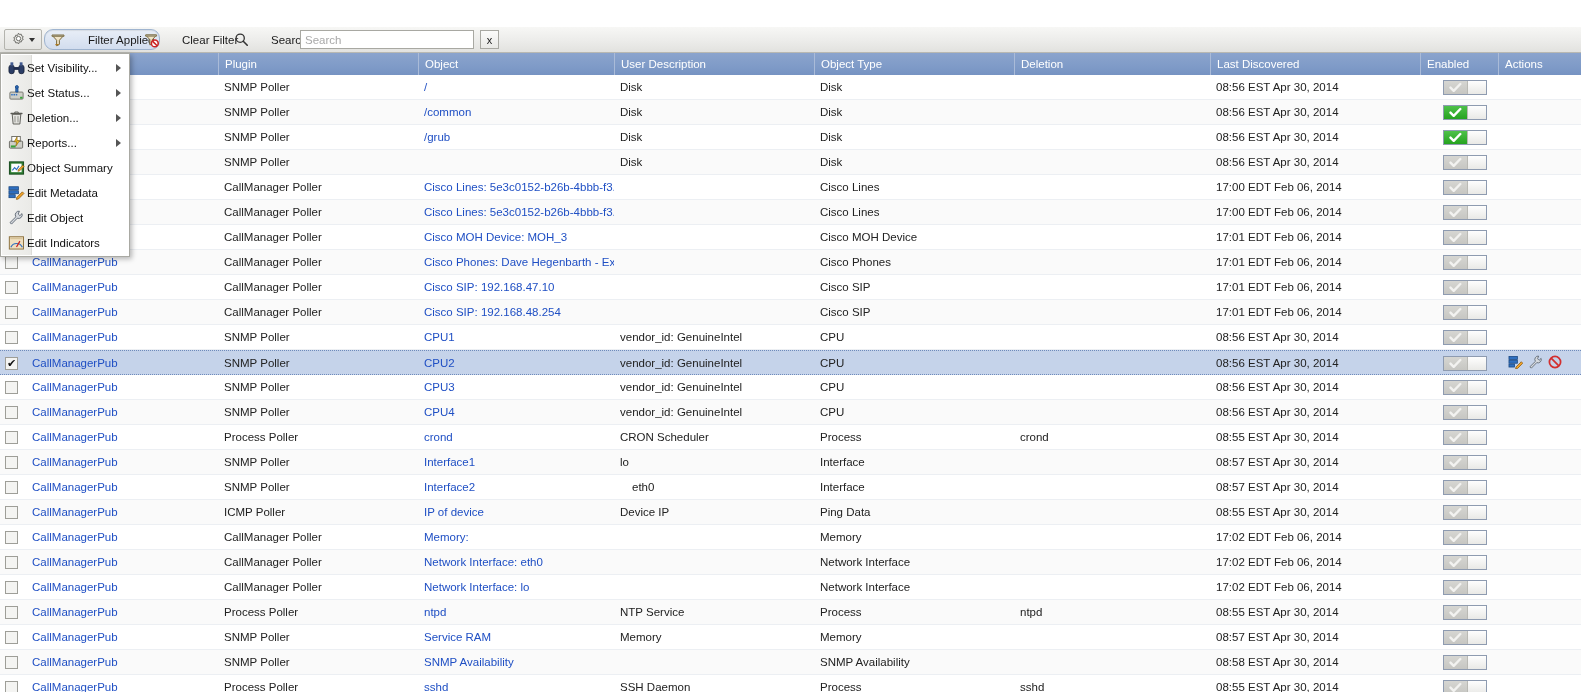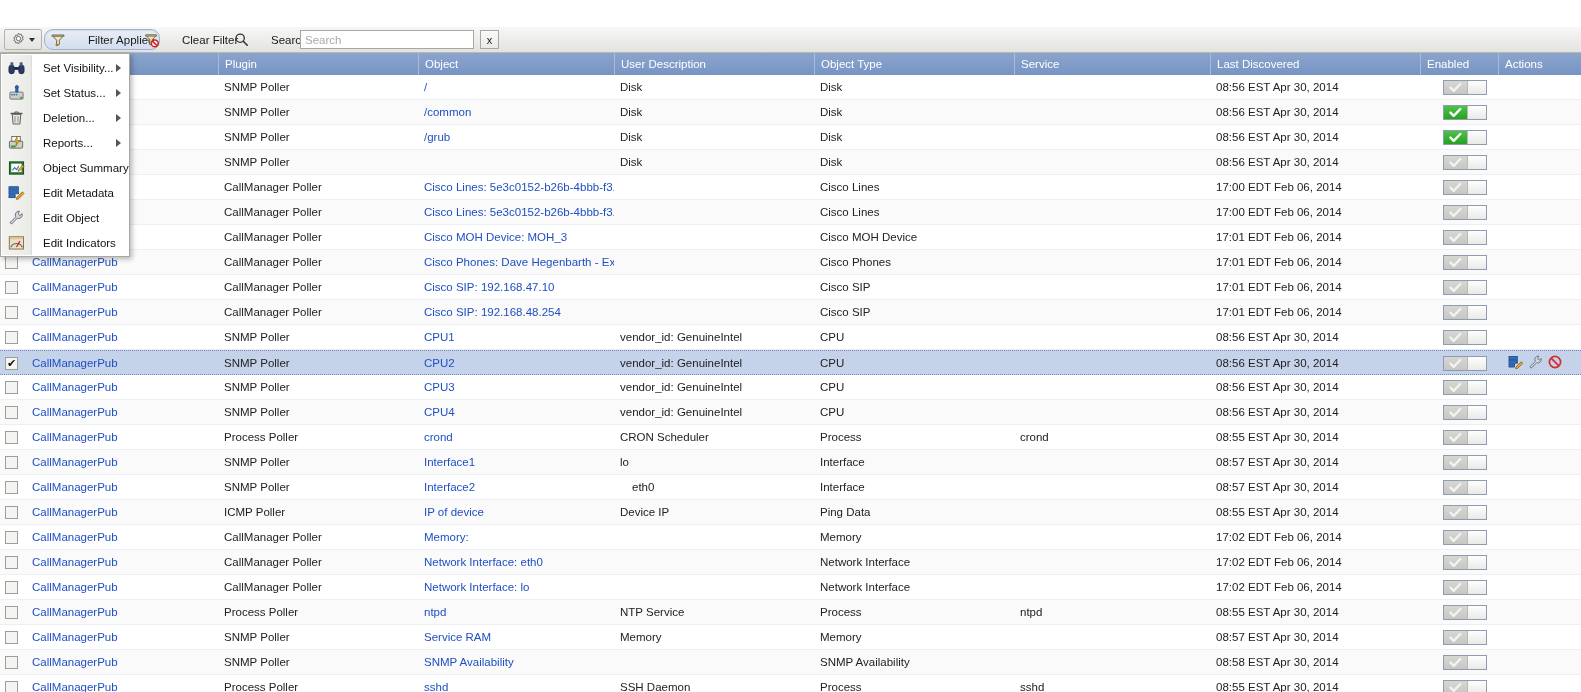--- a/index.html
+++ b/index.html
@@ -137,21 +137,21 @@
     box-shadow: 2px 2px 5px rgba(0,0,0,.28);
     padding: 1px 0; z-index: 40;
   }
   #menu .mstripe {
     position: absolute; left: 1px; top: 1px; width: 30px; bottom: 1px;
     background: linear-gradient(to right, #f3f3f1 0%, #eaeae7 100%);
     border-right: 1px solid #dcdcd8;
   }
   .mitem {
     position: relative; height: 25px; display: flex; align-items: center;
-    font-size: 11.5px; color: #111; padding-left: 42px; z-index: 2;
+    font-size: 11.5px; color: #111; padding-left: 26px; z-index: 2;
   }
   .mitem .micon {
     position: absolute; left: 6px; top: 4px; width: 18px; height: 17px;
     display: flex; align-items: center; justify-content: center;
   }
   .mitem .marrow {
     position: absolute; right: 8px; top: 9px;
     width: 0; height: 0; border-top: 4px solid transparent;
     border-bottom: 4px solid transparent; border-left: 5px solid #555;
   }
@@ -221,21 +221,21 @@
 </div>
 
 <div id="grid">
   <div id="grid-header">
       <div class="hc first" style="left: 0px; width: 26px;"></div>
       <div class="hc" style="left: 26px; width: 192px;"></div>
       <div class="hc" style="left: 218px; width: 200px;">Plugin</div>
       <div class="hc" style="left: 418px; width: 196px;">Object</div>
       <div class="hc" style="left: 614px; width: 200px;">User Description</div>
       <div class="hc" style="left: 814px; width: 200px;">Object Type</div>
-      <div class="hc" style="left: 1014px; width: 196px;">Service</div>
+      <div class="hc" style="left: 1014px; width: 196px;">Deletion</div>
       <div class="hc" style="left: 1210px; width: 210px;">Last Discovered</div>
       <div class="hc" style="left: 1420px; width: 78px;">Enabled</div>
       <div class="hc" style="left: 1498px; width: 83px;">Actions</div>
     </div>
   <div id="rows">
       <div class="row odd" style="top: 0px;">
         <div class="rowcb"></div>
         <div class="cell link" style="left: 26px; width: 192px;">CallManagerPub</div>
         <div class="cell" style="left: 218px; width: 200px;">SNMP Poller</div>
         <div class="cell link" style="left: 418px; width: 196px;">/</div>

